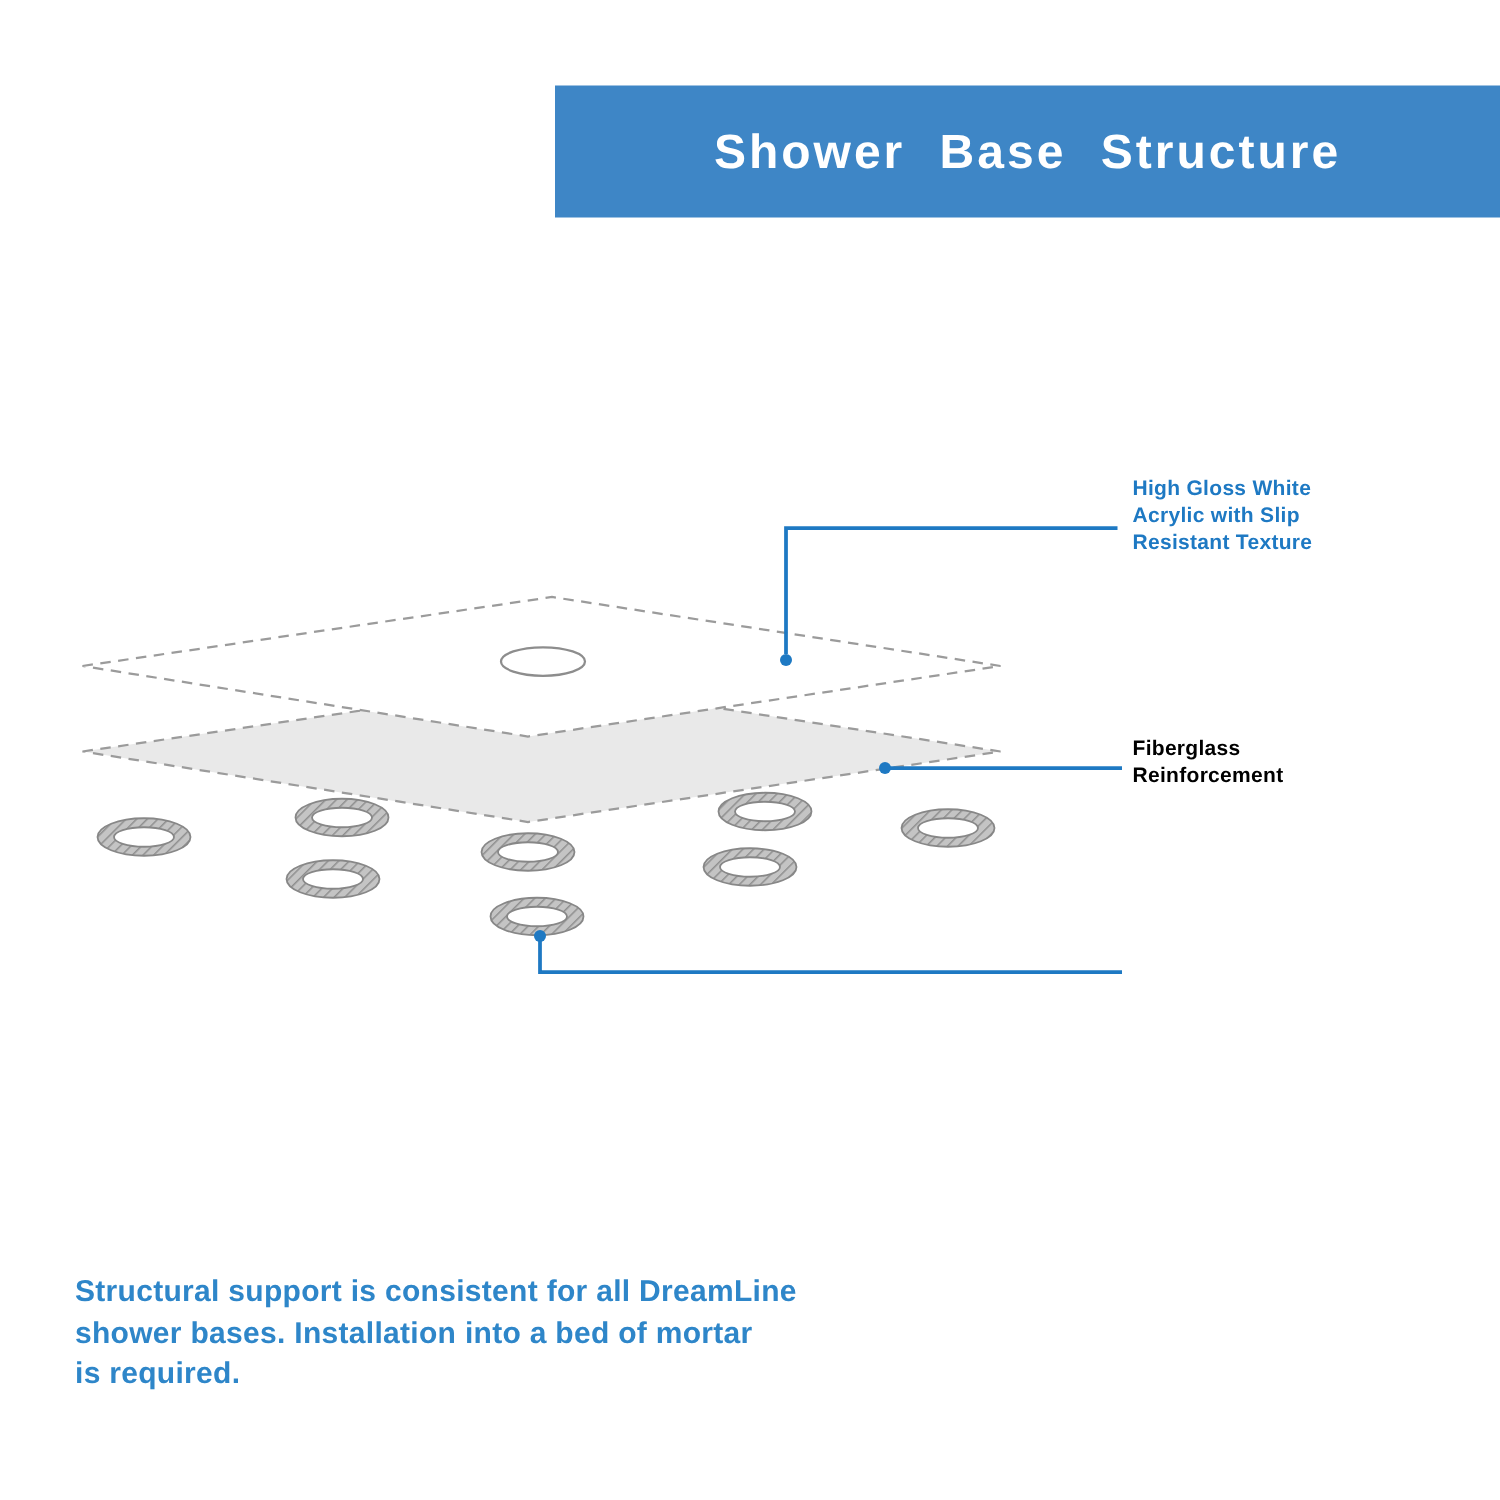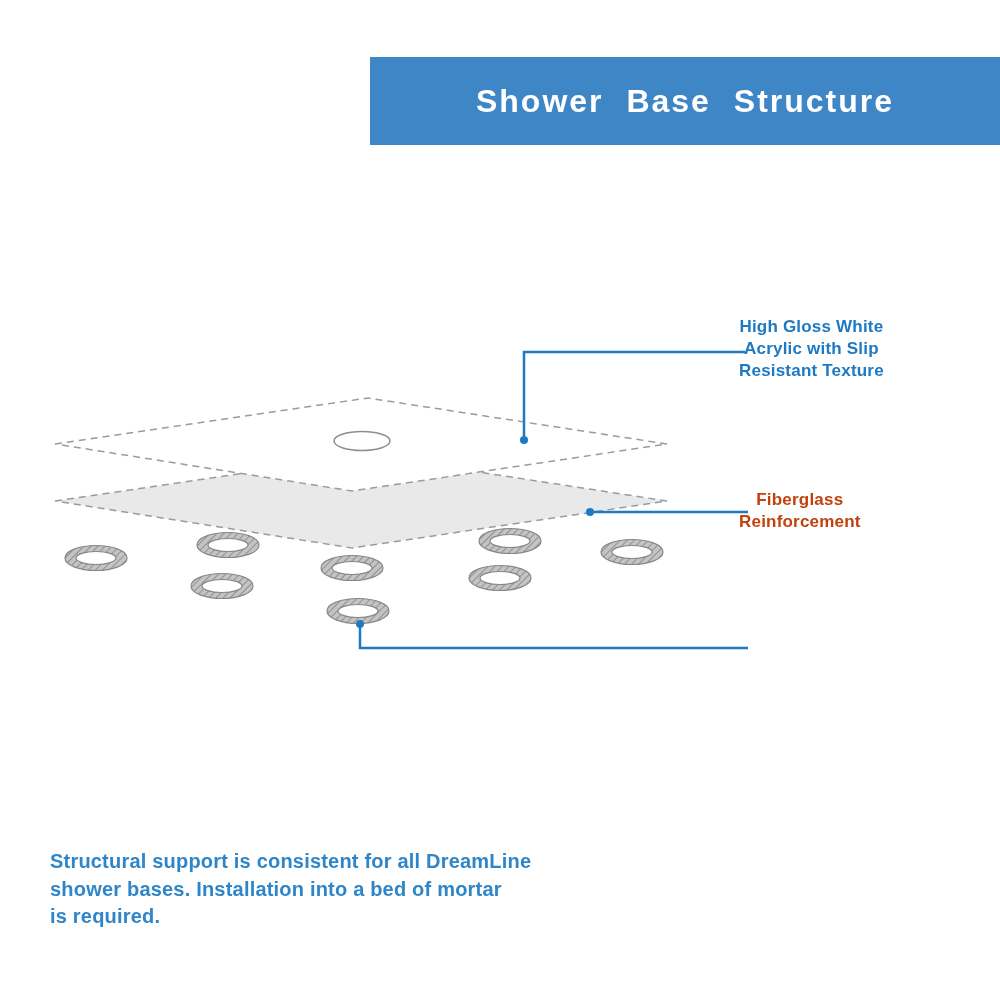--- a/index.html
+++ b/index.html
@@ -19,22 +19,22 @@
   .layer-gray  { fill: #e9e9e9; stroke: #9b9b9b; stroke-width: 1.5; stroke-dasharray: 7 5; }
   .layer-top   { fill: #ffffff; stroke: #9b9b9b; stroke-width: 1.5; stroke-dasharray: 7 5; }
   .drain       { fill: #ffffff; stroke: #8d8d8d; stroke-width: 1.5; }
 
   .ring-outer  { fill: url(#ringHatch); stroke: #878787; stroke-width: 1.2; }
   .ring-inner  { fill: #ffffff; stroke: #878787; stroke-width: 1.2; }
 
   .leader      { fill: none; stroke-width: 2.5; }
 
   .anno {
-    position: absolute; left: 739px; font-weight: bold; font-size: 17px;
-    line-height: 1.3; white-space: pre-line; letter-spacing: 0.2px; text-align: center;
+    position: absolute; left: 755px; font-weight: bold; font-size: 14px;
+    line-height: 1.3; white-space: pre-line; letter-spacing: 0.2px;
   }
   .anno-acrylic    { top: 316px; }
   .anno-fiberglass { top: 489px; }
   .anno-support    { top: 626px; }
 
   .footer-note {
     position: absolute; left: 50px; top: 848px; width: 680px;
     font-weight: bold; font-size: 20px; line-height: 1.38;
     white-space: pre-line; letter-spacing: 0.2px;
   }
@@ -109,21 +109,21 @@
 
       <path class="leader" d="M748,648 H360 V627" fill="none"></path>
       <circle cx="360" cy="624" r="4" stroke="none"></circle>
     </g>
   </svg>
 
   <div class="anno anno-acrylic" style="color: rgb(30, 121, 195);">High Gloss White
 Acrylic with Slip
 Resistant Texture</div>
 
-  <div class="anno anno-fiberglass" style="color: #c2410c;">Fiberglass
+  <div class="anno anno-fiberglass" style="color: #000000;">Fiberglass
 Reinforcement</div>
 
 
   <div class="footer-note" style="color: rgb(46, 134, 201);">Structural support is consistent for all DreamLine
 shower bases. Installation into a bed of mortar
 is required.</div>
 
 </div>
 
 </body></html>

